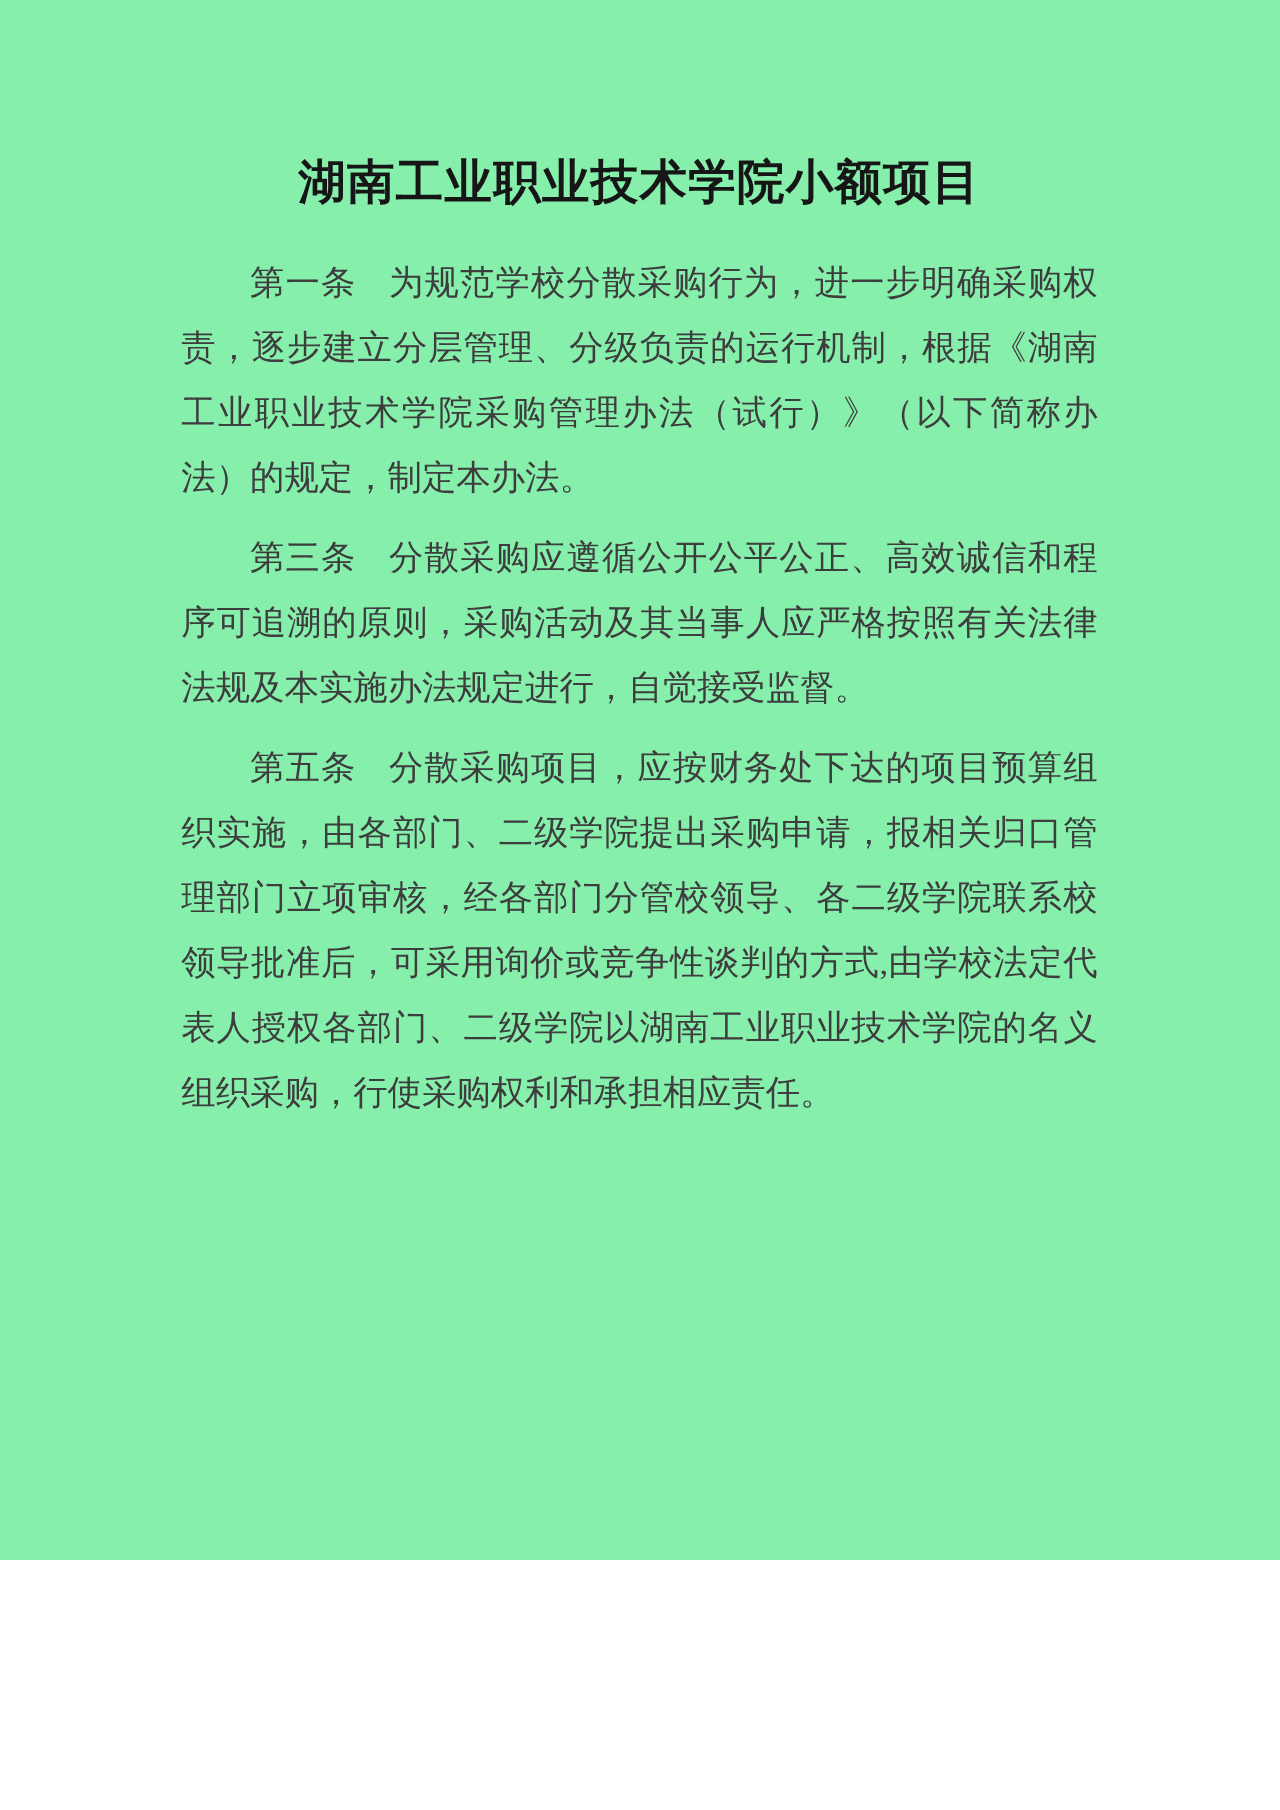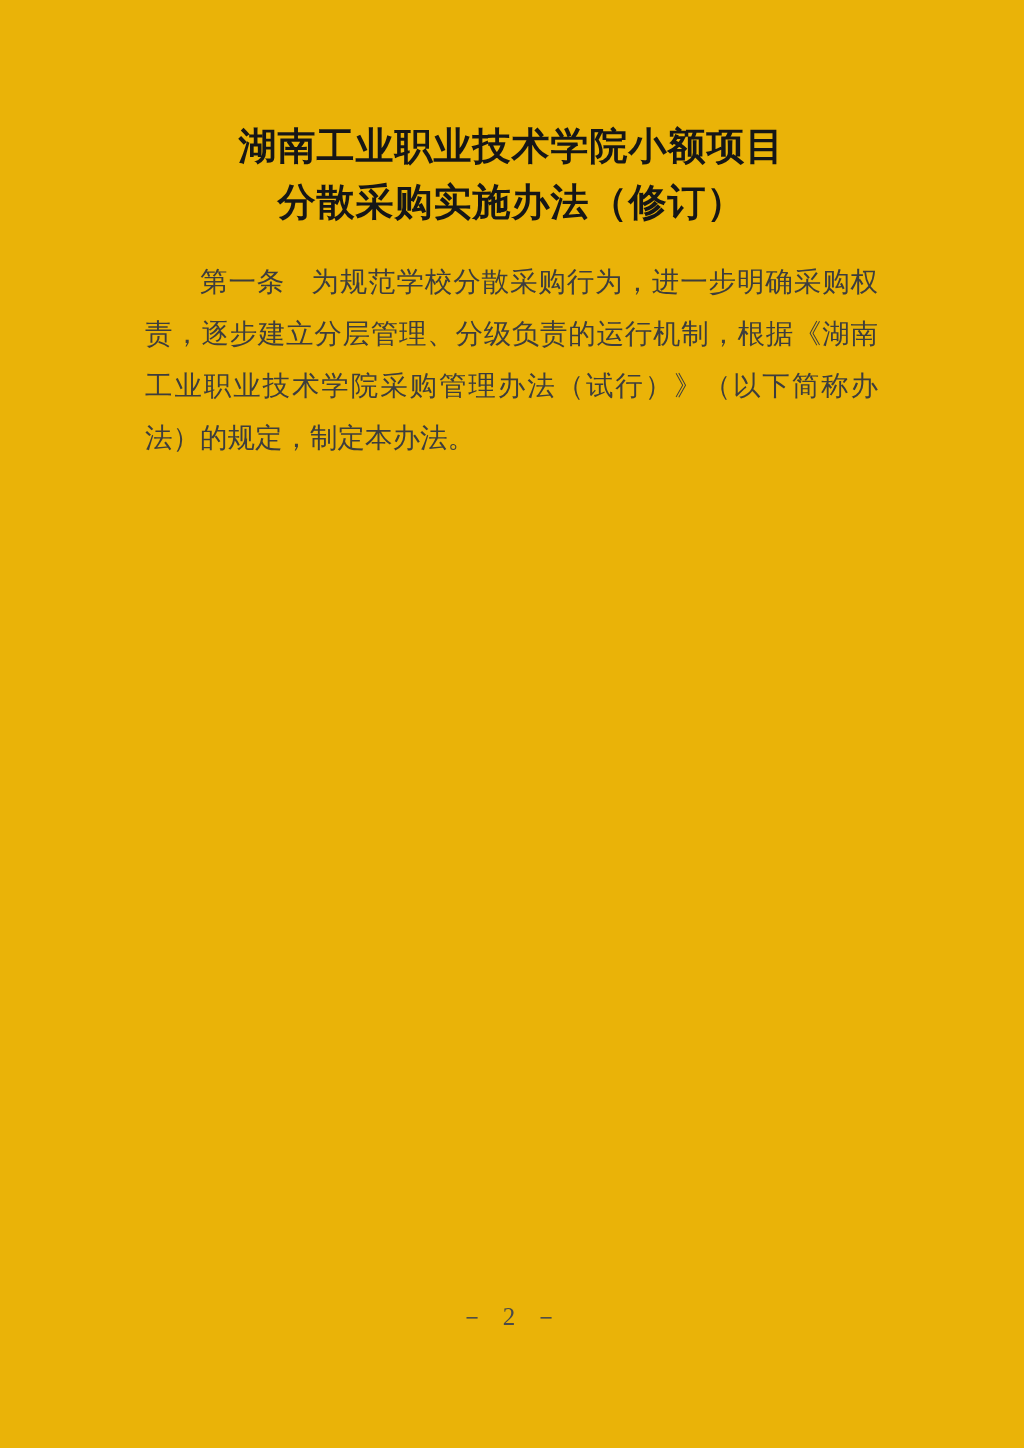--- a/index.html
+++ b/index.html
@@ -3,22 +3,22 @@
 <meta charset="utf-8">
 <style>
   html, body {
     margin: 0;
     padding: 0;
     background: #ffffff;
   }
   .page {
     position: relative;
     width: 1024px;
-    height: 1448px;
-    background: #eab308;
+    height: 1248px;
+    background: #86efac;
     overflow: hidden;
     box-sizing: border-box;
     padding: 118px 134px 0 133px;
     font-family: "Liberation Serif", "DejaVu Serif", serif;
   }
   .doc-title {
     margin: 0;
     text-align: center;
     font-size: 38px;
     font-weight: bold;
@@ -52,22 +52,23 @@
     letter-spacing: 6px;
   }
 </style>
 </head>
 <body>
 
 <div class="page">
 
   <h1 class="doc-title">
     <span class="title-line">湖南工业职业技术学院小额项目</span><br>
-    <span class="title-line">分散采购实施办法（修订）</span>
   </h1>
 
   <div class="doc-body">
     <p><span class="article-term">第一条</span><span>为规范学校分散采购行为，进一步明确采购权责，逐步建立分层管理、分级负责的运行机制，根据《湖南工业职业技术学院采购管理办法（试行）》（以下简称办法）的规定，制定本办法。</span></p>
+    <p><span class="article-term">第三条</span><span>分散采购应遵循公开公平公正、高效诚信和程序可追溯的原则，采购活动及其当事人应严格按照有关法律法规及本实施办法规定进行，自觉接受监督。</span></p>
+    <p><span class="article-term">第五条</span><span>分散采购项目，应按财务处下达的项目预算组织实施，由各部门、二级学院提出采购申请，报相关归口管理部门立项审核，经各部门分管校领导、各二级学院联系校领导批准后，可采用询价或竞争性谈判的方式,由学校法定代表人授权各部门、二级学院以湖南工业职业技术学院的名义组织采购，行使采购权利和承担相应责任。</span></p>
   </div>
 
   <div class="page-footer">－ 2 －</div>
 
 </div>
 
 </body></html>

